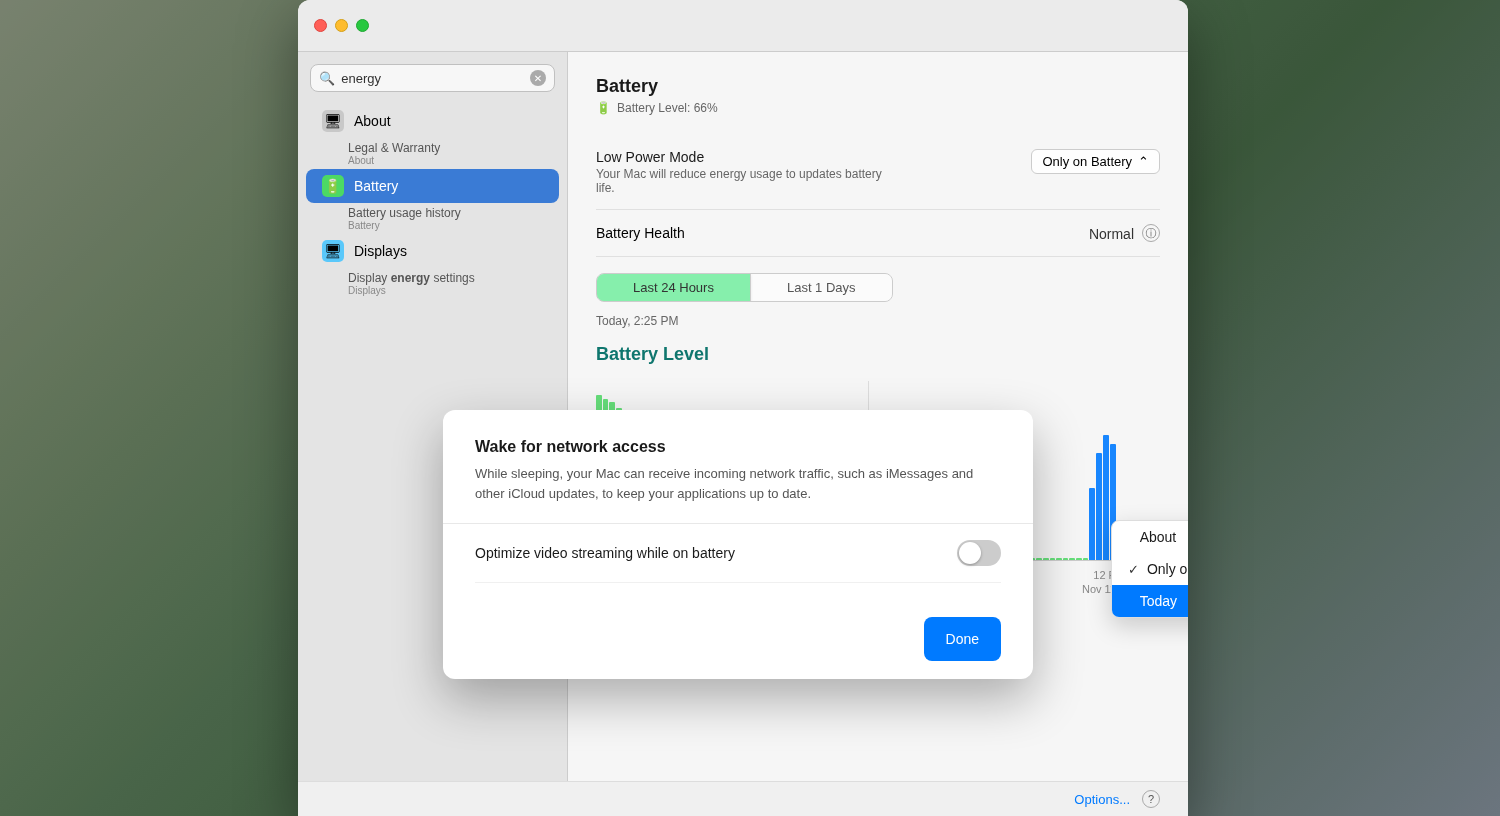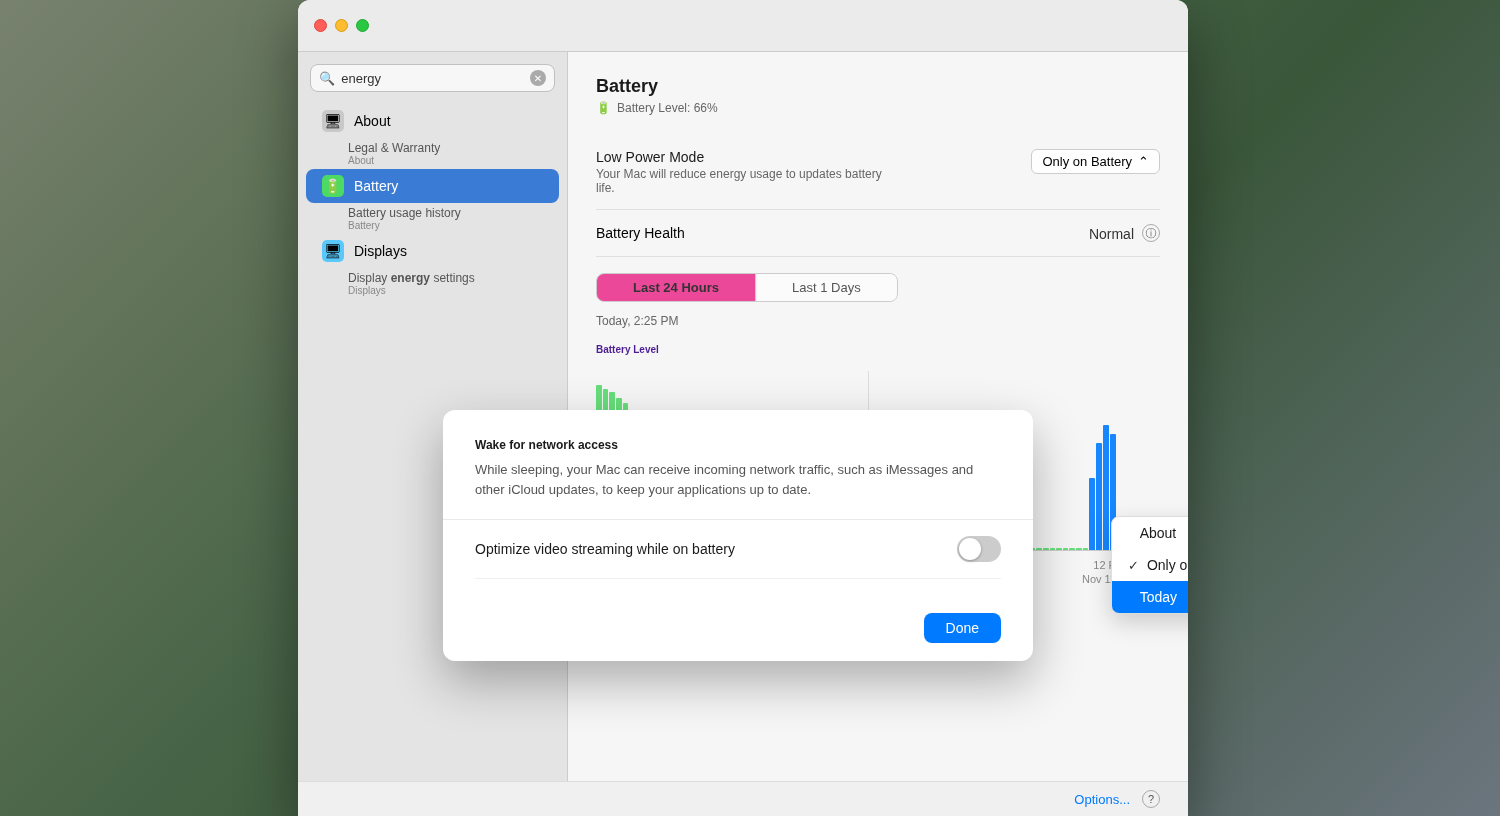--- a/index.html
+++ b/index.html
@@ -305,23 +305,23 @@
 
     .time-tab {
       padding: 6px 36px;
       font-size: 13px;
       cursor: pointer;
       background: rgba(255,255,255,0.6);
       color: #555;
     }
 
     .time-tab.active {
-      background: #ec4899;
+      background: #86efac;
       color: #333;
-      font-weight: 700;
+      font-weight: 400;
       box-shadow: 0 1px 3px rgba(0,0,0,0.2);
     }
 
     .time-tab:first-child {
       border-right: 1px solid #ccc;
     }
 
     
     .last-charged {
       margin-bottom: 16px;
@@ -333,24 +333,24 @@
       color: #1a1a1a;
     }
 
     .last-charged-time {
       font-size: 12px;
       color: #666;
     }
 
     
     .section-title {
-      font-size: 10px;
+      font-size: 18px;
       font-weight: 600;
       margin-bottom: 16px;
-      color: #4c1d95;
+      color: #0f766e;
     }
 
     
     .chart-container {
       position: relative;
       height: 180px;
       margin-bottom: 8px;
     }
 
     .chart-y-labels {
@@ -456,21 +456,21 @@
       box-shadow: 0 20px 50px rgba(0,0,0,0.3);
       overflow: visible;
       z-index: 20;
     }
 
     .modal-body {
       padding: 28px 32px 20px;
     }
 
     .modal-title {
-      font-size: 12px;
+      font-size: 16px;
       font-weight: 600;
       margin-bottom: 8px;
       color: #1a1a1a;
     }
 
     .modal-desc {
       font-size: 13px;
       color: #555;
       line-height: 1.5;
       margin-bottom: 20px;
@@ -521,21 +521,21 @@
       display: flex;
       justify-content: flex-end;
       padding: 14px 32px 18px;
     }
 
     .done-btn {
       background: #007aff;
       color: white;
       border: none;
       border-radius: 8px;
-      padding: 7px 22px;
+      padding: 14px 22px;
       font-size: 14px;
       font-weight: 500;
       cursor: pointer;
     }
 
     
     .dropdown-popup {
       position: absolute;
       top: -3px;
       right: -330px;

